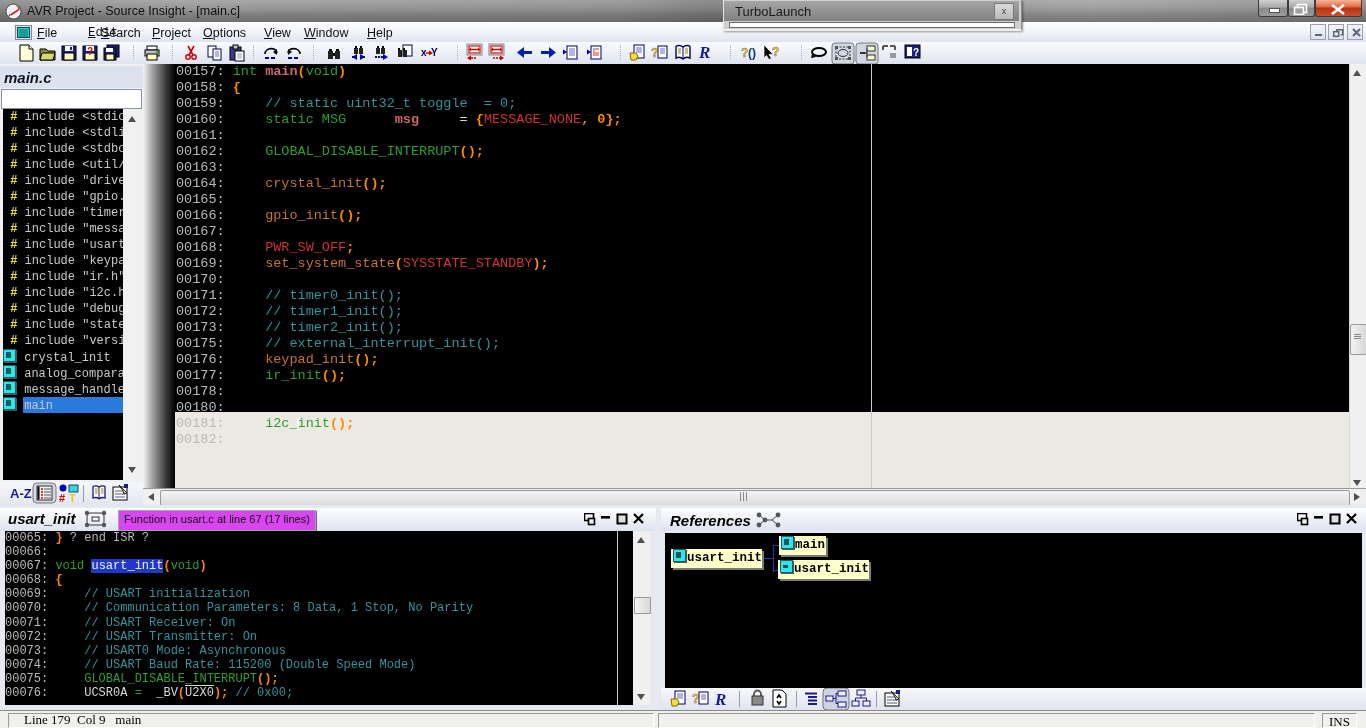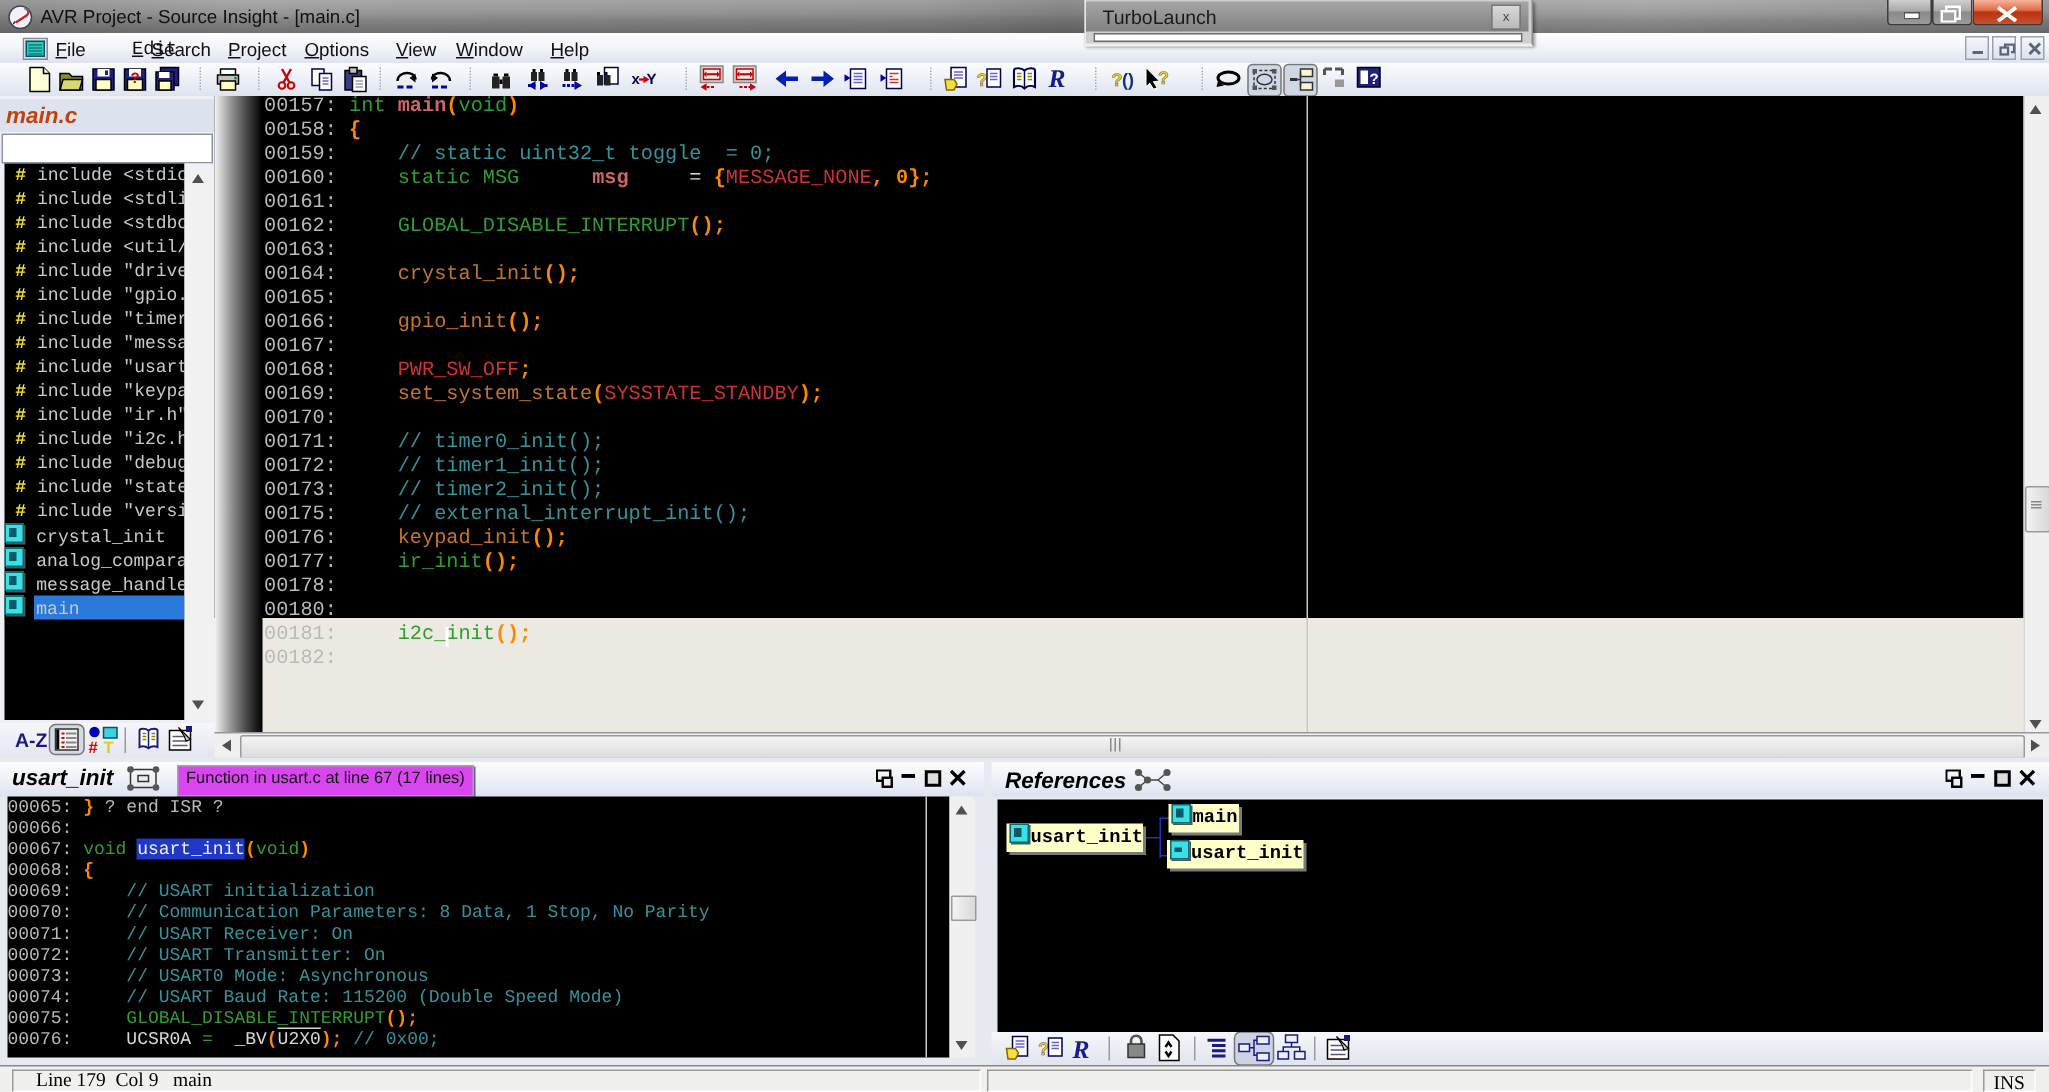--- a/index.html
+++ b/index.html
@@ -30,21 +30,21 @@
 .menuitem{top:26px;font-size:12.5px;color:#111;}
 .menuitem u{text-decoration:underline;}
 .mdibtn{top:24px;width:16px;height:16px;border:1px solid #9aa0b0;background:linear-gradient(180deg,#f4f6fa,#dde2ee);
   color:#4a5568;font-size:10px;text-align:center;line-height:15px;font-weight:bold;box-sizing:border-box;}
 
 #toolbar{left:0;top:42px;width:1366px;height:22px;
   background:linear-gradient(180deg,#fbfcfe 0%,#eef1f7 45%,#dfe3ee 100%);border-bottom:1px solid #9aa0ac;}
 
 #leftpanel{left:0;top:64px;width:143px;height:441px;background:#eef0f6;}
 #lp-title{left:0px;top:2px;width:143px;height:22px;background:#dde2ef;
-  font-size:15px;font-weight:bold;font-style:italic;color:#c2410c;padding:3px 0 0 4px;box-sizing:border-box;}
+  font-size:15px;font-weight:bold;font-style:italic;color:#0f172a;padding:3px 0 0 4px;box-sizing:border-box;}
 #lp-input{left:1px;top:25px;width:139px;height:18px;background:#fff;border:1px solid #8a93a8;}
 #lp-list{left:3px;top:45px;width:120px;height:371px;background:#000;overflow:hidden;
   font-family:"Liberation Mono",monospace;font-size:12px;color:#c9c9c9;}
 .lrow{height:16px;line-height:16px;position:relative;white-space:pre;}
 .hash{color:#f0e030;font-weight:bold;}
 .fnicon{display:inline-block;width:11px;height:11px;background:#39e0e4;border:1px solid #0a6a70;
   box-shadow:1px 1px 0 #555;vertical-align:-1px;margin:0 1px 0 0;position:relative;}
 .fnicon:after{content:"";position:absolute;left:2px;top:2px;width:5px;height:6px;background:#0c5a66;}
 #lp-scroll{left:123px;top:45px;width:18px;height:371px;background:#f1f1f1;}
 #lp-toolbar{left:0;top:418px;width:143px;height:23px;background:linear-gradient(180deg,#f6f7fa,#e3e6ef);}

